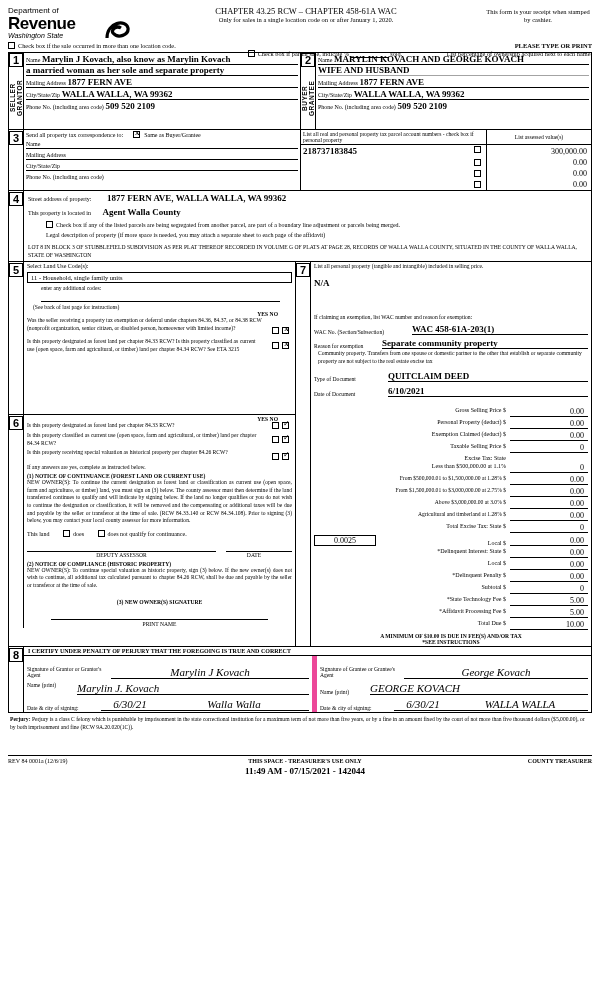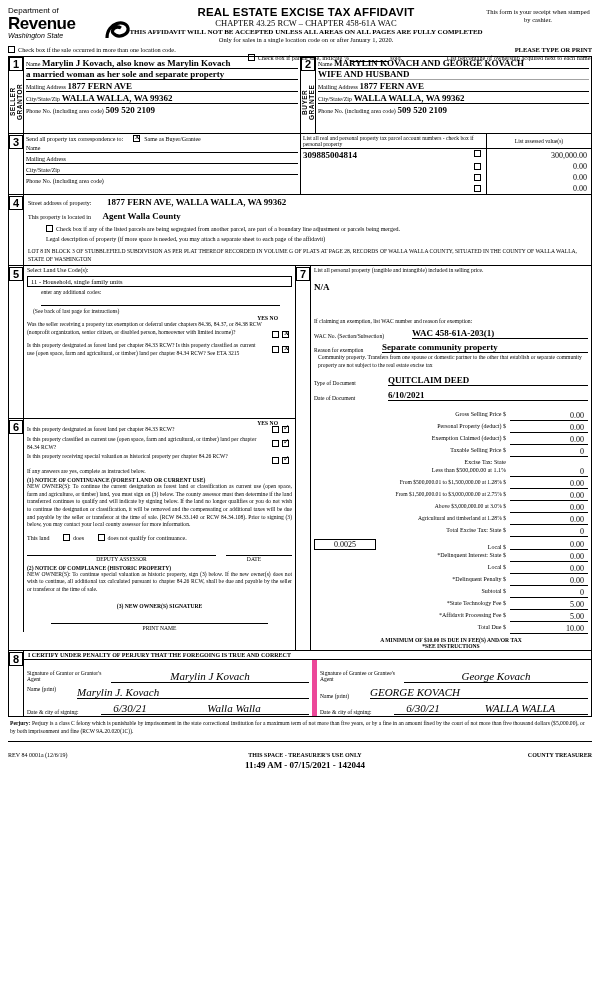--- a/index.html
+++ b/index.html
@@ -41,23 +41,21 @@
   <div class="hdr">
     <div class="logo" style="position:relative;">
       <div class="dept">Department of</div>
       <div class="rev">Revenue</div>
       <div class="wa">Washington State</div>
       <svg class="swoosh" viewBox="0 0 26 26">
           <path d="M3 22 C3 6, 22 3, 24 12 C25 19, 14 23, 9 17 C7 14, 12 9, 17 12" fill="none" stroke="#000" stroke-width="3.2"></path>
         </svg>
     </div>
     <div class="titleblk">
-      <div class="t1">REAL ESTATE EXCISE TAX AFFIDAVIT</div>
       <div class="t2">CHAPTER 43.25 RCW – CHAPTER 458-61A WAC</div>
-      <div class="t3">THIS AFFIDAVIT WILL NOT BE ACCEPTED UNLESS ALL AREAS ON ALL PAGES ARE FULLY COMPLETED</div>
       <div class="t4">Only for sales in a single location code on or after January 1, 2020.</div>
     </div>
     <div class="receipt">This form is your receipt when stamped by cashier.</div>
   </div>
 
   <div class="row" style="margin-top:3px;align-items:flex-start;">
     <div style="width:200px;font-size:6.3px;line-height:1.25;">
       <span class="bx"></span><span>Check box if the sale occurred in more than one location code.</span>
     </div>
     <div style="flex:1;text-align:center;font-size:6.3px;padding-top:8px;">
@@ -120,21 +118,21 @@
         <div class="small" style="margin-top:3px;"><span>Phone No. (including area code)</span></div>
       </td>
       <td style="padding:0;vertical-align:top;">
         <table style="width:100%;">
           <tbody>
                 <tr>
             <td class="tiny" style="padding:1px 2px;border-bottom:1px solid #000;border-right:1px solid #000;">List all real and personal property tax parcel account numbers - check box if personal property</td>
             <td class="tiny" style="padding:1px 2px;border-bottom:1px solid #000;text-align:center;width:100px;">List assessed value(s)</td>
           </tr>
           <tr>
-            <td style="border-right:1px solid #000;padding:1px 2px;"><span class="hand">309885004814</span><span class="bx" style="float:right;"></span></td>
+            <td style="border-right:1px solid #000;padding:1px 2px;"><span class="hand">218737183845</span><span class="bx" style="float:right;"></span></td>
             <td class="money">300,000.00</td>
           </tr>
           <tr>
             <td style="border-right:1px solid #000;padding:1px 2px;"><span class="hand"></span><span class="bx" style="float:right;"></span></td>
             <td class="money">0.00</td>
           </tr>
           <tr>
             <td style="border-right:1px solid #000;padding:1px 2px;"><span class="hand"></span><span class="bx" style="float:right;"></span></td>
             <td class="money">0.00</td>
           </tr>
@@ -405,21 +403,21 @@
       </td>
     </tr>
   </tbody>
     </table>
 
   <div class="tiny" style="margin-top:3px;line-height:1.4;padding:0 2px;">
     <b>Perjury:</b>
     <span>Perjury is a class C felony which is punishable by imprisonment in the state correctional institution for a maximum term of not more than five years, or by a fine in an amount fixed by the court of not more than five thousand dollars ($5,000.00), or by both imprisonment and fine (RCW 9A.20.020(1C)).</span>
   </div>
 
-  <div style="display:flex;align-items:flex-start;margin-top:5px;border-top:1px solid #000;padding-top:10px;">
+  <div style="display:flex;align-items:flex-start;margin-top:23px;border-top:1px solid #000;padding-top:2px;">
     <div class="small" style="width:120px;">REV 84 0001a (12/6/19)</div>
     <div style="flex:1;text-align:center;">
       <div class="small" style="font-weight:bold;">THIS SPACE - TREASURER'S USE ONLY</div>
       <div style="font-size:9px;font-weight:bold;margin-top:2px;">11:49 AM - 07/15/2021 - 142044</div>
     </div>
     <div class="small" style="width:110px;text-align:right;font-weight:bold;">COUNTY TREASURER</div>
   </div>
 
 </div>
 

